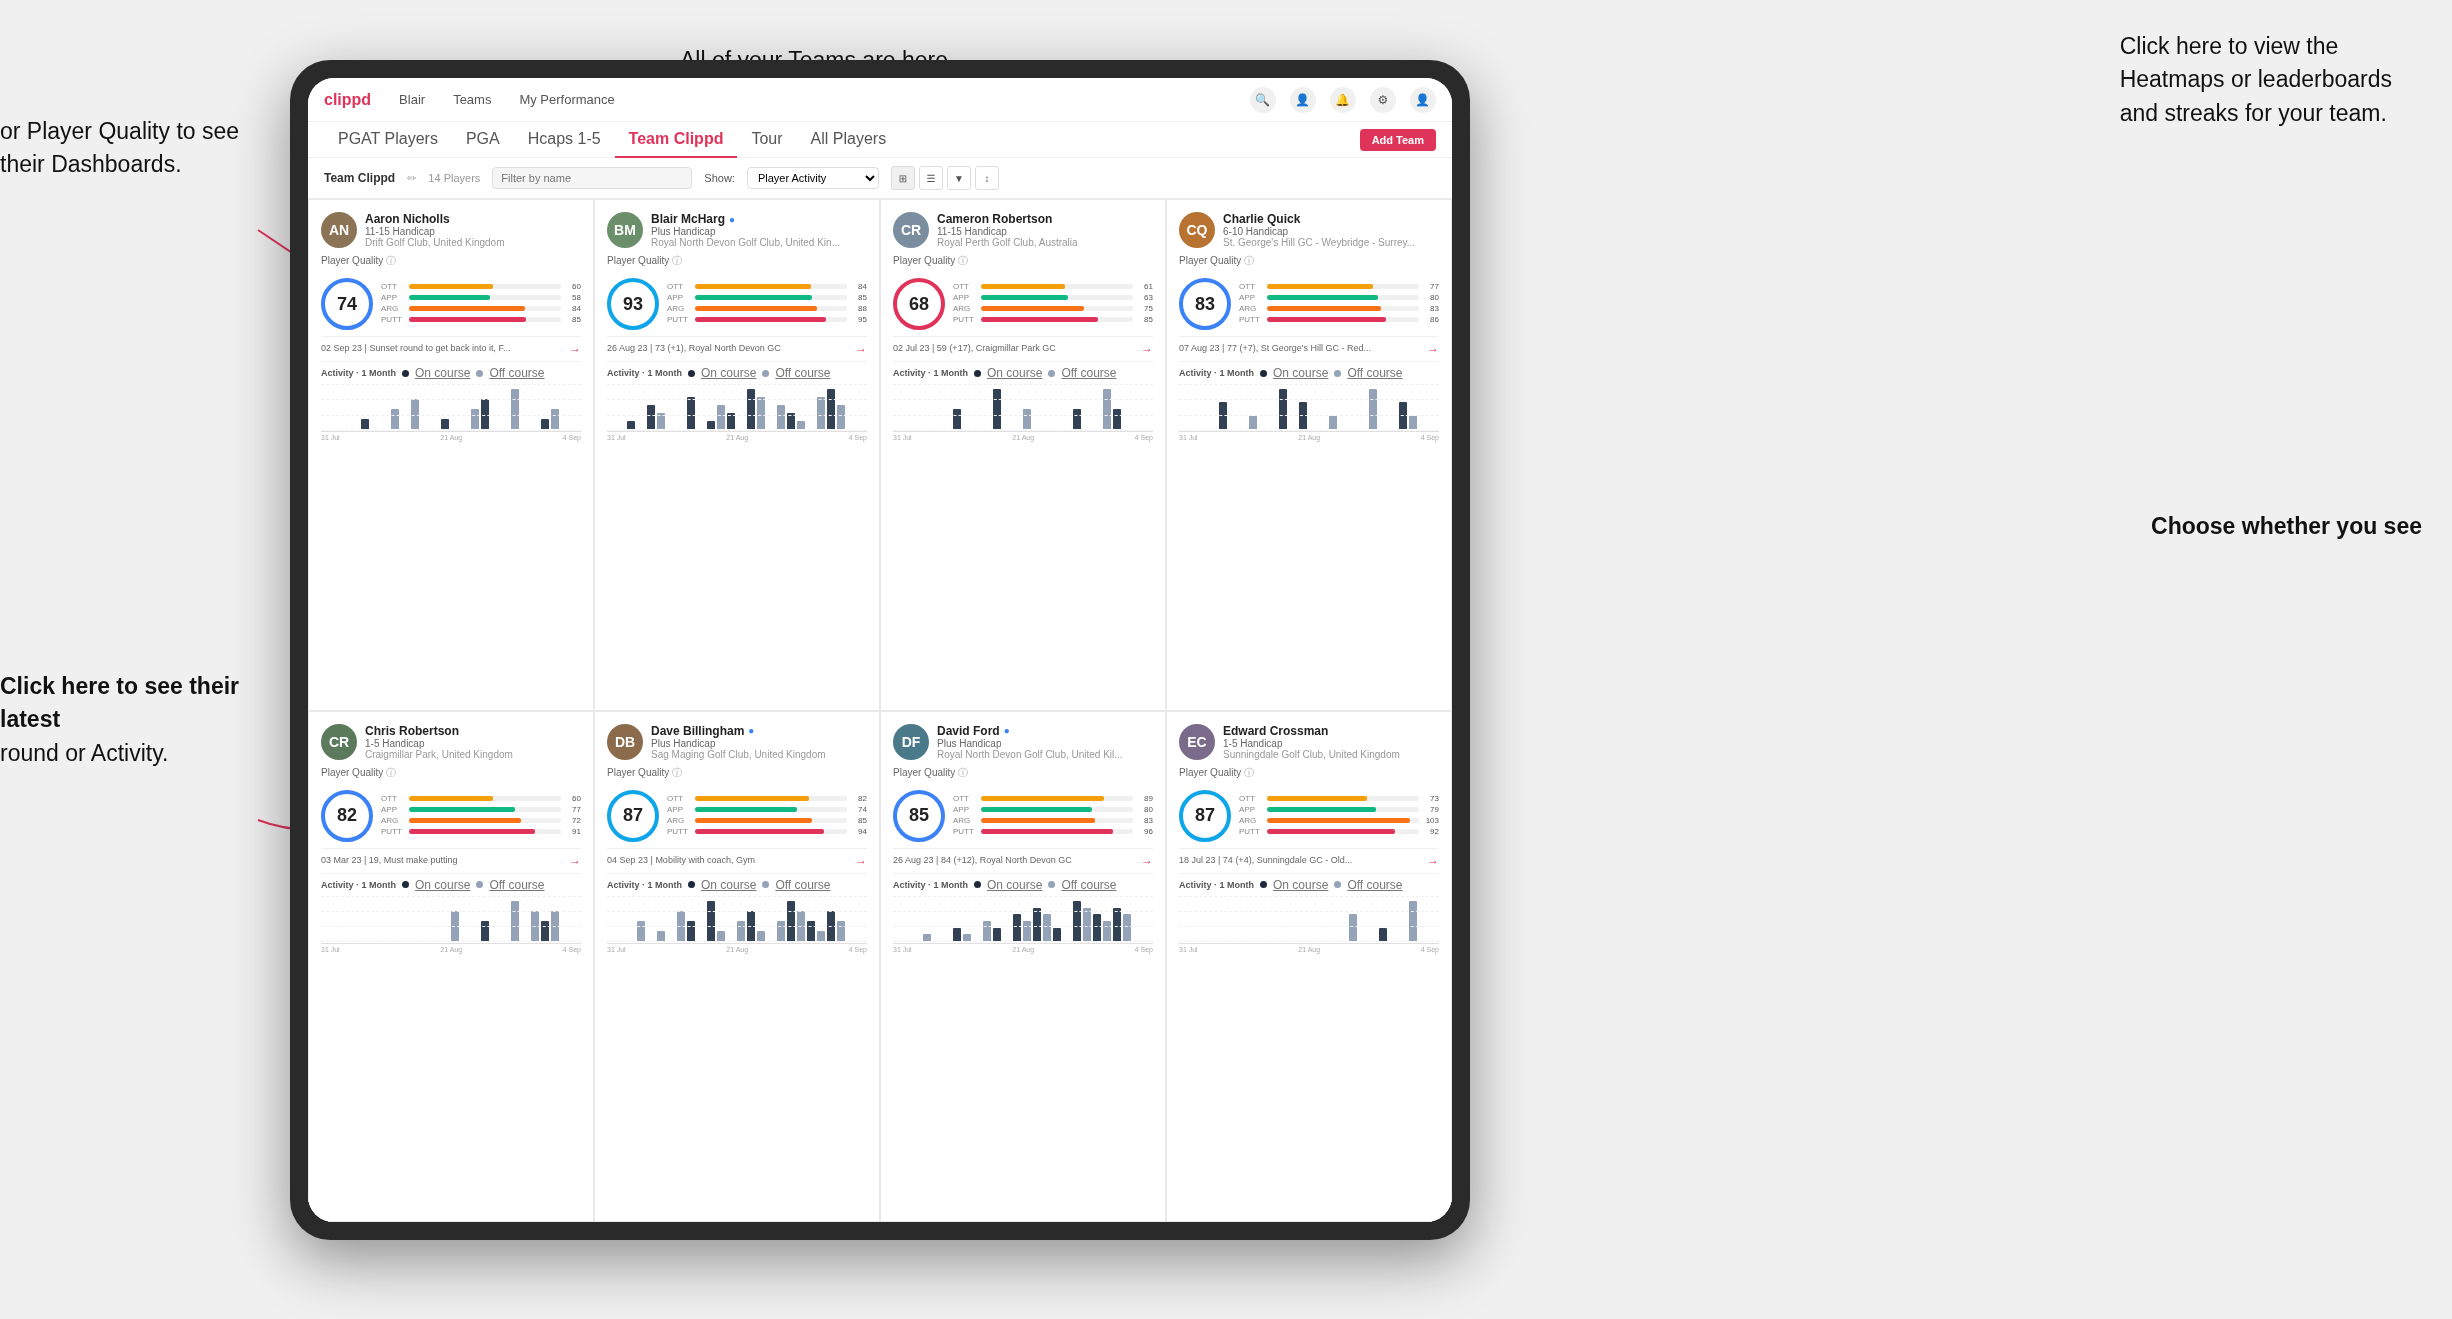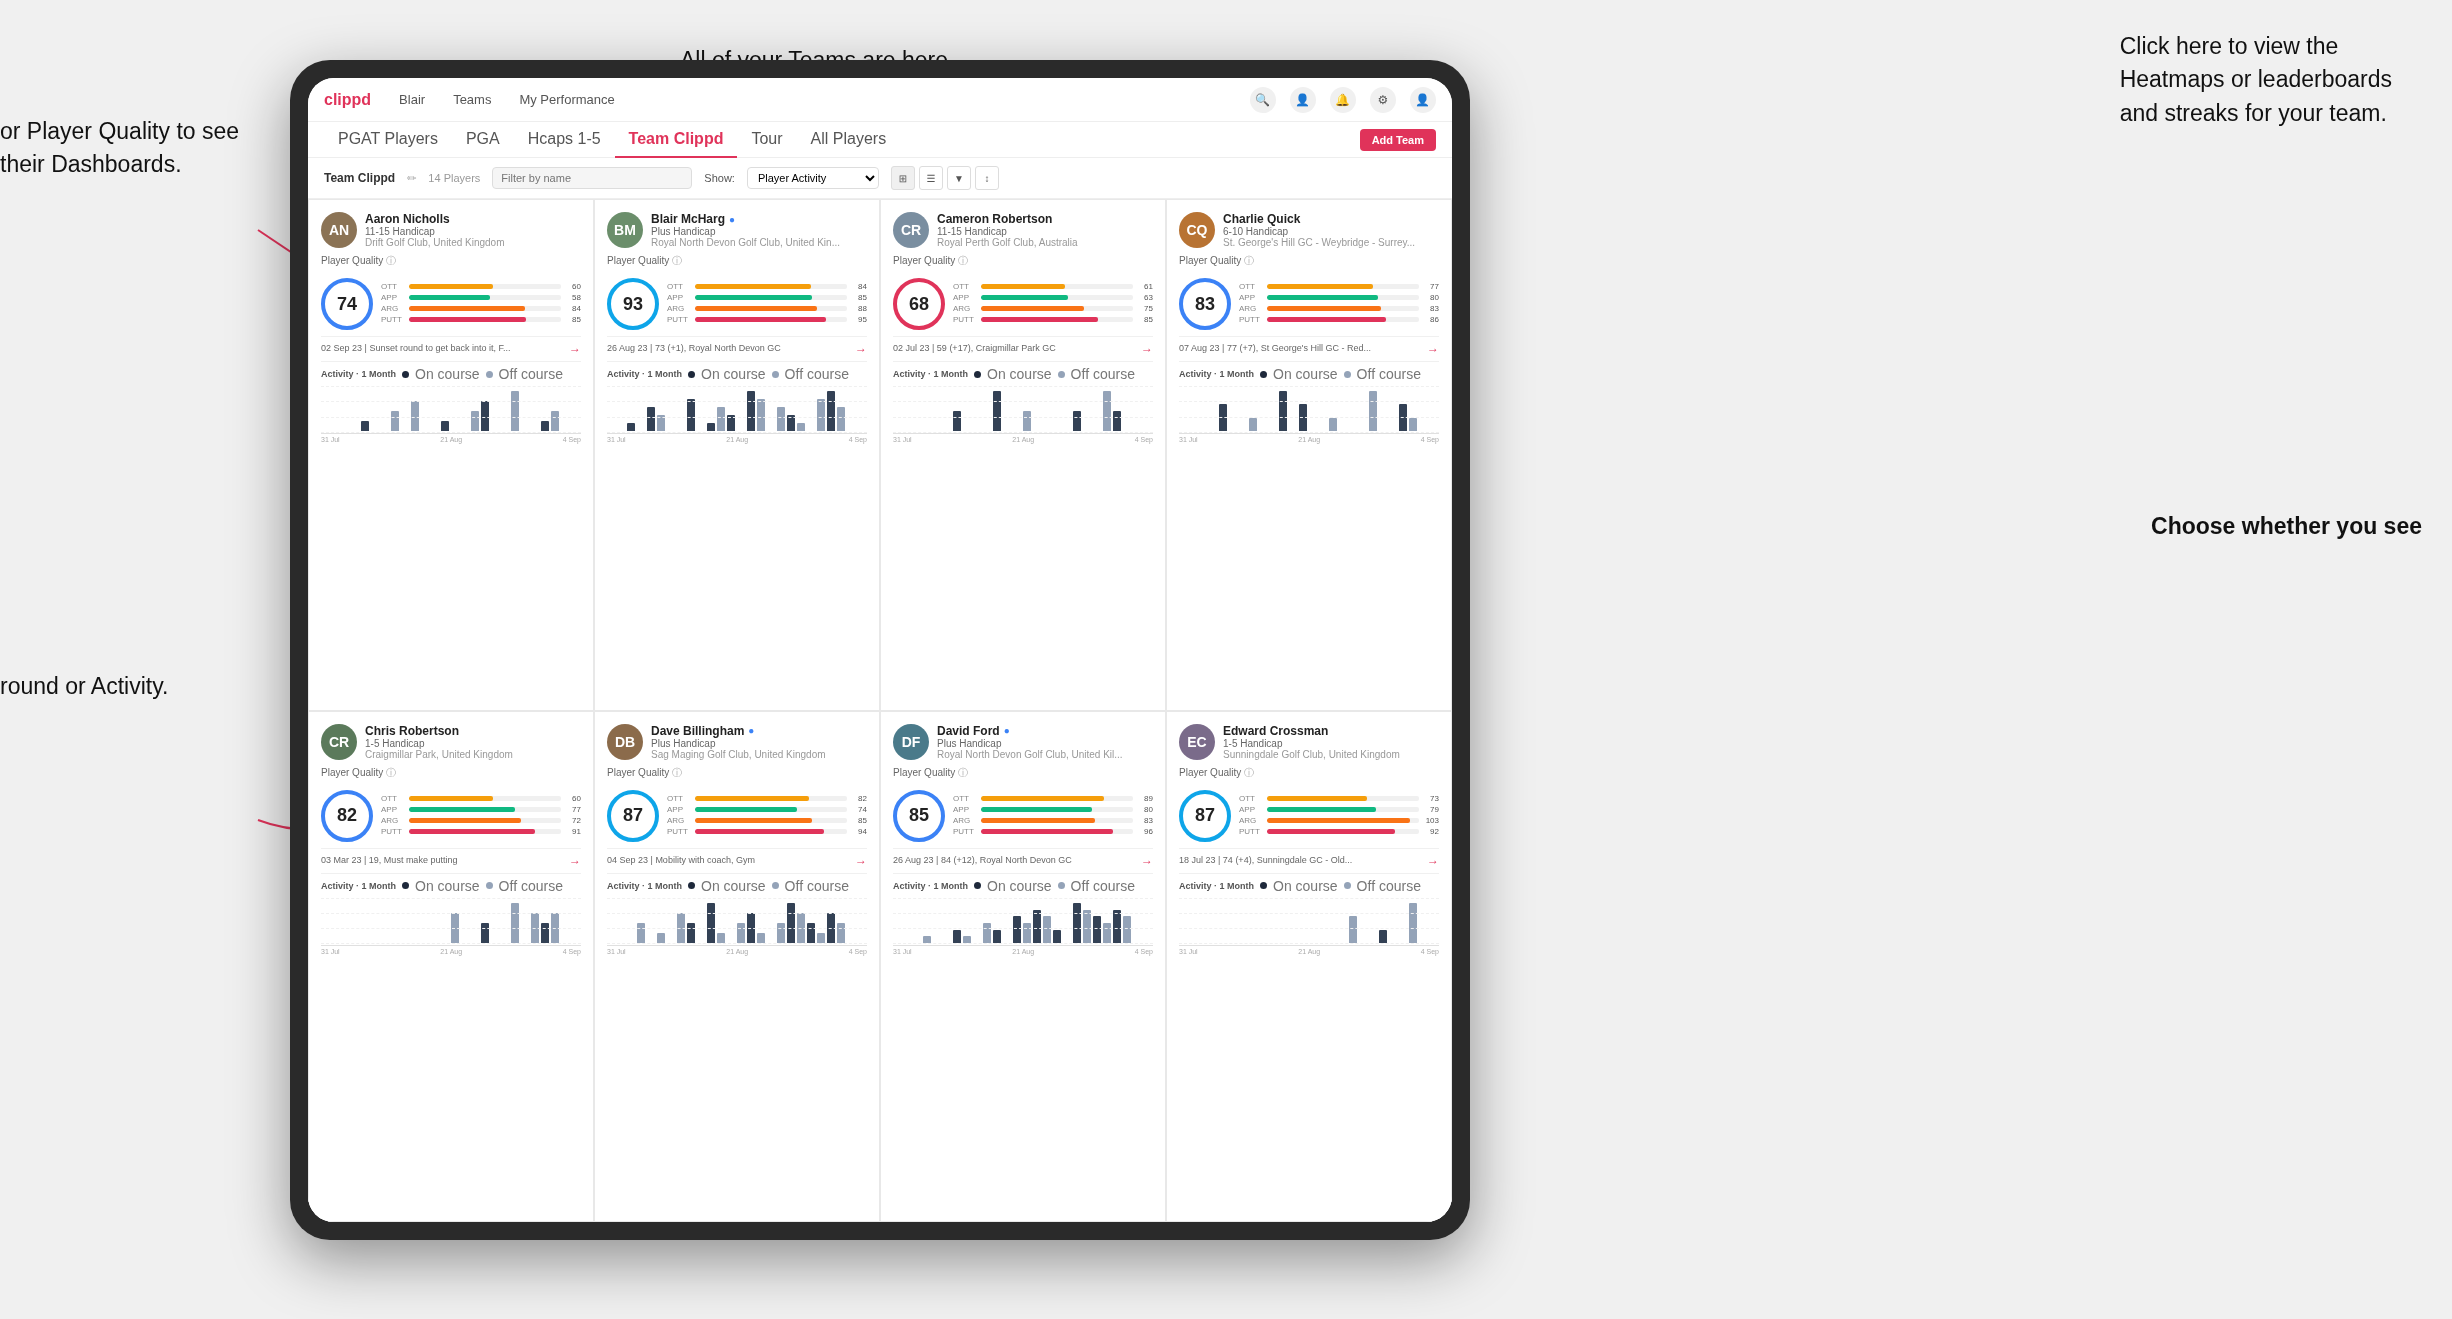--- a/index.html
+++ b/index.html
@@ -344,22 +344,23 @@
       font-weight: 600;
     }
     .activity-dot {
       width: 7px;
       height: 7px;
       border-radius: 50%;
     }
     .activity-dot.on { background: #1e293b; }
     .activity-dot.off { background: #94a3b8; }
     .activity-legend-text {
-      font-size: 14px;
+      font-size: 12px;
       color: #777;
+      text-decoration: underline;
     }
     .chart-area {
       height: 48px;
       display: flex;
       align-items: flex-end;
       gap: 2px;
       border-bottom: 1px solid #e0e0e0;
       padding-bottom: 2px;
       position: relative;
     }
@@ -444,20 +445,21 @@
 <svg class="arrow" style="top:0;left:0;width:600px;height:500px;">
   <defs>
     <marker id="arrowhead3" markerWidth="8" markerHeight="6" refX="8" refY="3" orient="auto">
       <polygon points="0 0, 8 3, 0 6" fill="#e0335a"></polygon>
     </marker>
   </defs>
   <path d="M 258 230 Q 310 265 355 295" stroke="#e0335a" stroke-width="2" fill="none" marker-end="url(#arrowhead3)"></path>
 </svg>
 
 <div class="callout" style="top: 670px; left: 0px; max-width: 280px;">
+  <div style="font-weight:700;">Click here to see their latest</div>
   <div style="white-space:pre-line;">round or Activity.</div>
 </div>
 
 <svg class="arrow" style="top:0;left:0;width:600px;height:1100px;">
   <defs>
     <marker id="arrowhead4" markerWidth="8" markerHeight="6" refX="8" refY="3" orient="auto">
       <polygon points="0 0, 8 3, 0 6" fill="#e0335a"></polygon>
     </marker>
   </defs>
   <path d="M 258 820 Q 310 840 380 820" stroke="#e0335a" stroke-width="2" fill="none" marker-end="url(#arrowhead4)"></path>

